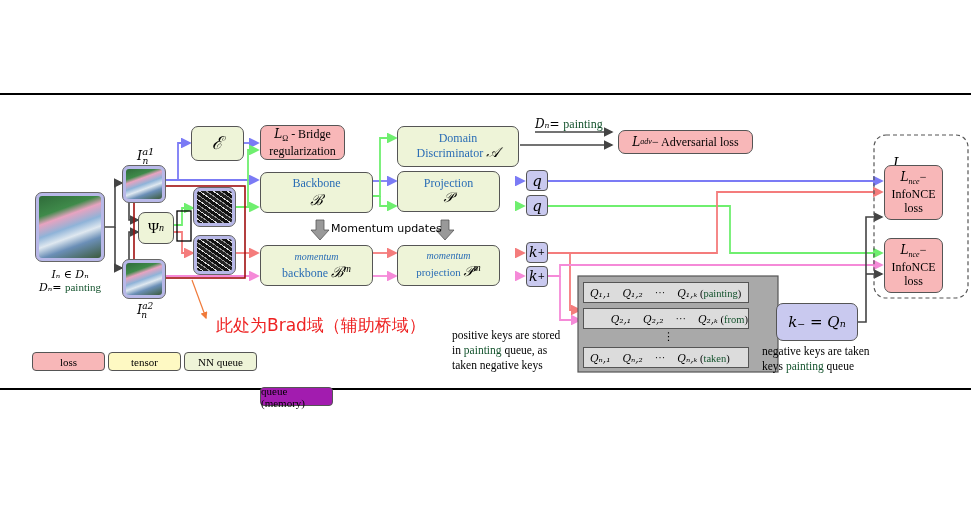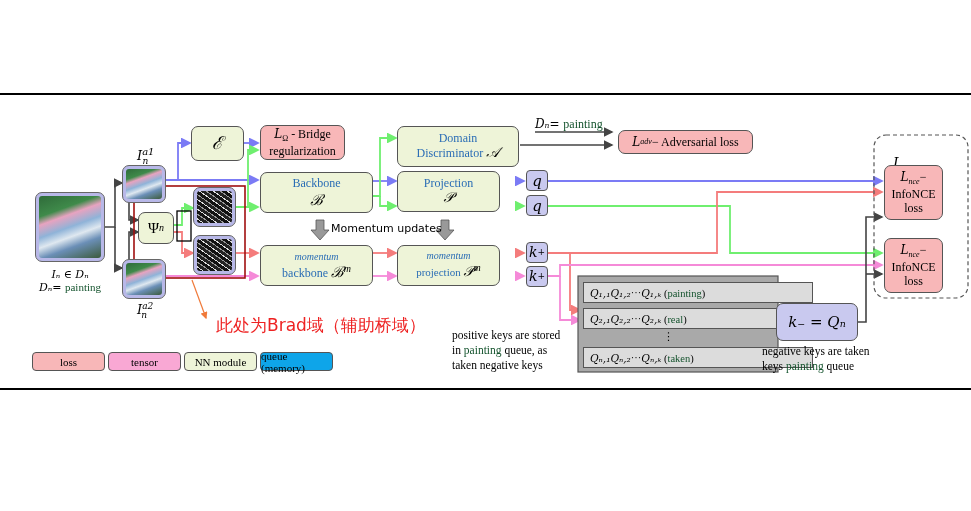--- a/index.html
+++ b/index.html
@@ -13,21 +13,21 @@
   .red{color:#14532d;}
   .it{font-style:italic;}
   .math{font-family:"DejaVu Serif",serif;font-style:italic;}
   .abs{position:absolute;}
   svg{position:absolute;left:0;top:0;}
   .img{position:absolute;box-sizing:border-box;border:1.5px solid #666;border-radius:7px;background:#b8b8e8;padding:3px;}
   .img .pic{width:100%;height:100%;border-radius:3px;}
   .car{background:linear-gradient(160deg,#2f6b3a 0%,#3f8a4a 25%,#e7a3c0 35%,#8fb3d8 50%,#dfe8f0 62%,#6b8fb7 75%,#3b5a3a 100%);}
   .edge{background:repeating-linear-gradient(35deg,#111 0 3px,#ddd 3px 4px,#222 4px 7px,#999 7px 8px);}
   .legend{position:absolute;top:352px;height:19px;box-sizing:border-box;border:1.2px solid #555;border-radius:4px;font-size:11px;display:flex;align-items:center;justify-content:center;}
-  .qrow{position:absolute;left:583px;width:230px;height:21px;box-sizing:border-box;border:1.2px solid #555;background:#dcdcdc;font-size:10.5px;display:flex;align-items:center;padding-left:6px;gap:0;}
+  .qrow{position:absolute;left:583px;width:166px;height:21px;box-sizing:border-box;border:1.2px solid #555;background:#dcdcdc;font-size:10.5px;display:flex;align-items:center;padding-left:6px;gap:12px;}
 </style>
 </head>
 <body>
 
 <div class="rule" style="top:93px"></div>
 <div class="rule" style="top:388px"></div>
 
 <svg width="971" height="511">
   <defs>
     <marker id="ab" markerWidth="6" markerHeight="6" refX="5" refY="3" orient="auto">
@@ -217,25 +217,25 @@
   <div>InfoNCE</div>
   <div>loss</div>
 </div>
 
 <div class="qrow" style="top:282px;">
   <span class="math">Q₁,₁</span>
   <span class="math">Q₁,₂</span>
   <span>···</span>
   <span><span class="math">Q₁,ₖ</span> (<span class="red">painting</span>)</span>
 </div>
-<div class="qrow" style="top:308px;">
+<div class="qrow" style="top:308px;justify-content:flex-end;">
   <span class="math">Q₂,₁</span>
   <span class="math">Q₂,₂</span>
   <span>···</span>
-  <span><span class="math">Q₂,ₖ</span> (<span class="red">real</span>)</span>
+  <span><span class="math">Q₂,ₖ</span> (<span class="red">from</span>)</span>
 </div>
 <div class="abs" style="left:663px;top:330px;font-size:11px;">⋮</div>
 <div class="qrow" style="top:347px;">
   <span class="math">Qₙ,₁</span>
   <span class="math">Qₙ,₂</span>
   <span>···</span>
   <span><span class="math">Qₙ,ₖ</span> (<span class="red">taken</span>)</span>
 </div>
 
 <div class="box tensor math" style="left:776px;top:303px;width:82px;height:38px;font-size:15px;">
@@ -248,15 +248,15 @@
   <div>taken negative keys</div>
 </div>
 <div class="abs" style="left:762px;top:344px;font-size:11.5px;line-height:1.3;">
   <div>negative keys are taken</div>
   <div><span>keys </span><span class="red">painting</span><span> queue</span></div>
 </div>
 
 <div class="abs" style="left:216px;top:314px;font-family:'DejaVu Sans',sans-serif;font-size:17px;color:#ee2222;">此处为Brad域（辅助桥域）</div>
 
 <div class="legend" style="left:32px;width:73px;background:#f8b7b8;">loss</div>
-<div class="legend" style="left:108px;width:73px;background:#f9a8d4;">tensor</div>
-<div class="legend" style="left:184px;width:73px;background:#eef4d8;">NN module</div>
-<div class="legend" style="left:260px;width:73px;background:#0ea5e9;">queue (memory)</div>
+<div class="legend" style="left:108px;width:73px;background:#fef9c3;">tensor</div>
+<div class="legend" style="left:184px;width:73px;background:#eef4d8;">NN queue</div>
+<div class="legend" style="left:260px;width:73px;background:#a21caf;margin-top:35px;">queue (memory)</div>
 
 </body></html>

